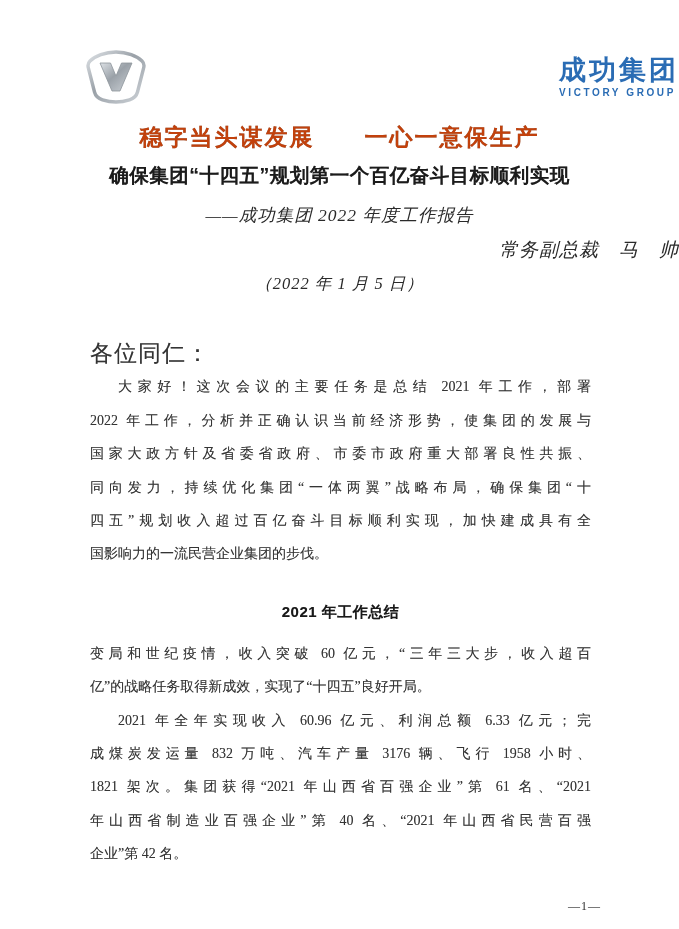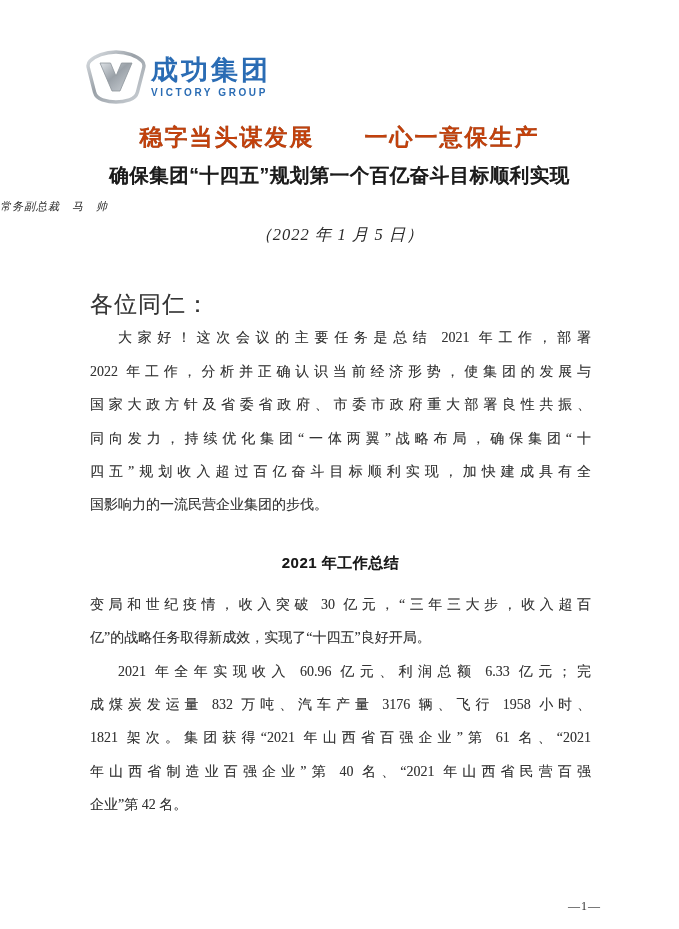--- a/index.html
+++ b/index.html
@@ -12,20 +12,21 @@
     background: #ffffff;
     overflow: hidden;
     font-family: "Liberation Serif", "DejaVu Serif", serif;
   }
 
   
   .letterhead {
     display: flex;
     align-items: flex-start;
     padding: 50px 0 0 86px;
+    justify-content: space-between;
   }
   .emblem-wrap { width: 60px; height: 56px; flex: 0 0 auto; }
   .brand-block { margin-left: 5px; padding-top: 6px; }
   .brand-cn {
     font-family: "Liberation Sans", "DejaVu Sans", sans-serif;
     font-weight: bold;
     font-size: 27px;
     letter-spacing: 3px;
     line-height: 28px;
     color: #2a6cb4;
@@ -73,22 +74,22 @@
   .title-byline {
     margin-top: 14px;
     text-align: center;
     font-size: 17.5px;
     font-style: italic;
     letter-spacing: 1px;
     color: #2a2a2a;
   }
   .title-presenter {
     margin-top: 10px;
-    text-align: left;
-    font-size: 11px;
+    text-align: right;
+    font-size: 19px;
     font-style: italic;
     letter-spacing: 1px;
     color: #2a2a2a;
   }
   .title-date {
     margin-top: 10px;
     text-align: center;
     font-size: 16.5px;
     font-style: italic;
     letter-spacing: 1px;
@@ -159,33 +160,34 @@
       </svg>
     </div>
     <div class="brand-block">
       <div class="brand-cn">成功集团</div>
       <div class="brand-en">VICTORY GROUP</div>
     </div>
   </div>
 
   <div class="title-main">稳字当头谋发展　　一心一意保生产</div>
   <div class="title-sub">确保集团“十四五”规划第一个百亿奋斗目标顺利实现</div>
+  <div class="title-byline">——成功集团 2022 年度工作报告</div>
   <div class="title-presenter">常务副总裁　马　帅</div>
   <div class="title-date">（2022 年 1 月 5 日）</div>
 
   <div class="doc-body">
       <div class="salutation">各位同仁：</div>
       <div class="body-line first">大家好！这次会议的主要任务是总结 2021 年工作，部署</div>
       <div class="body-line">2022 年工作，分析并正确认识当前经济形势，使集团的发展与</div>
       <div class="body-line">国家大政方针及省委省政府、市委市政府重大部署良性共振、</div>
       <div class="body-line">同向发力，持续优化集团“一体两翼”战略布局，确保集团“十</div>
       <div class="body-line">四五”规划收入超过百亿奋斗目标顺利实现，加快建成具有全</div>
       <div class="body-line last">国影响力的一流民营企业集团的步伐。</div>
       <div class="section-heading">2021 年工作总结</div>
-      <div class="body-line">变局和世纪疫情，收入突破 30 亿元，“三年三大步，收入超百</div>
+      <div class="body-line">变局和世纪疫情，收入突破 60 亿元，“三年三大步，收入超百</div>
       <div class="body-line last">亿”的战略任务取得新成效，实现了“十四五”良好开局。</div>
       <div class="body-line first">2021 年全年实现收入 60.96 亿元、利润总额 6.33 亿元；完</div>
       <div class="body-line">成煤炭发运量 832 万吨、汽车产量 3176 辆、飞行 1958 小时、</div>
       <div class="body-line">1821 架次。集团获得“2021 年山西省百强企业”第 61 名、“2021</div>
       <div class="body-line">年山西省制造业百强企业”第 40 名、“2021 年山西省民营百强</div>
       <div class="body-line last">企业”第 42 名。</div>
     </div>
 
   <div class="page-number">—1—</div>
 

